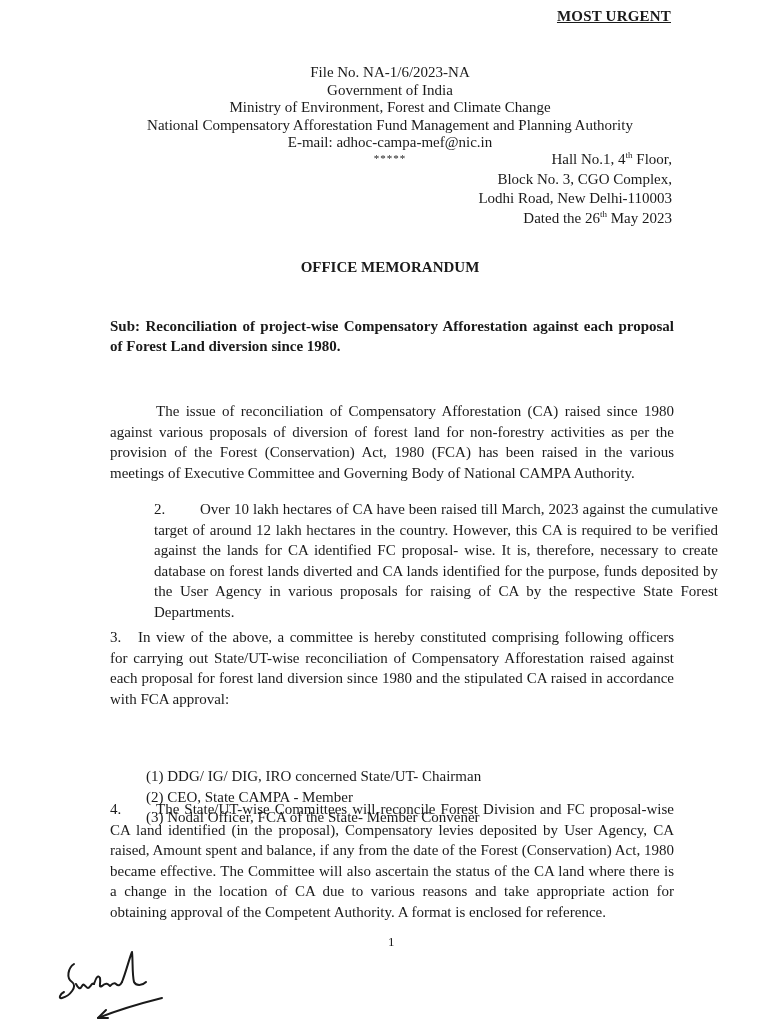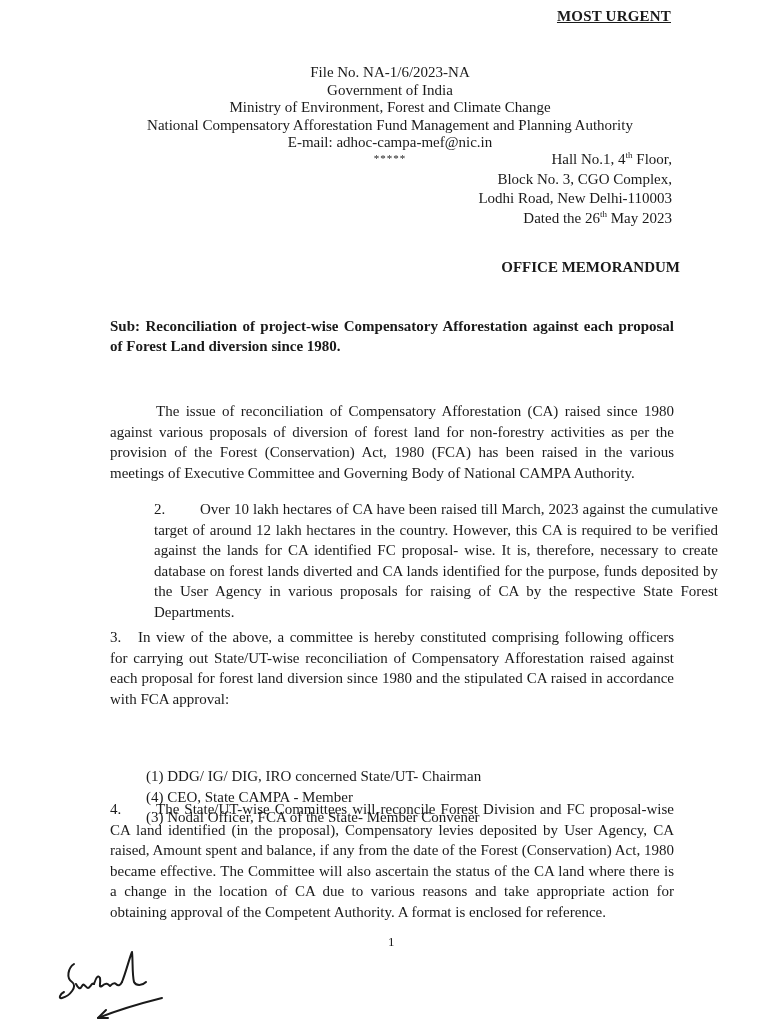--- a/index.html
+++ b/index.html
@@ -17,21 +17,21 @@
     left: 100px; width: 580px; top: 28px; text-align: center;
     font-size: 15px; line-height: 17.6px; margin-top: 36px;
   }
   .header .stars { font-size: 11px; line-height: 12px; letter-spacing: 1px; }
   .address {
     right: 104px; top: 150px; text-align: right;
     font-size: 15px; line-height: 19.5px;
   }
   sup { font-size: 9px; line-height: 0; vertical-align: super; }
   .om-title {
-    left: 100px; width: 580px; top: 259px; text-align: right;
+    left: 100px; width: 580px; top: 259px; text-align: center;
     font-weight: bold; font-size: 15px;
   }
   .subject {
     left: 110px; width: 564px; top: 316px;
     font-weight: bold; font-size: 15px; line-height: 20px;
     text-align: justify; text-align-last: left;
   }
   .para {
     left: 110px; width: 564px;
     font-size: 15px; line-height: 20.6px;
@@ -87,21 +87,21 @@
 <div class="abs para p2">
   <span class="num">2.</span><span>Over 10 lakh hectares of CA have been raised till March, 2023 against the cumulative target of around 12 lakh hectares in the country. However, this CA is required to be verified against the lands for CA identified FC proposal- wise. It is, therefore, necessary to create database on forest lands diverted and CA lands identified for the purpose, funds deposited by the User Agency in various proposals for raising of CA by the respective State Forest Departments.</span>
 </div>
 
 <div class="abs para p3">
   <span class="num">3.</span><span>In view of the above, a committee is hereby constituted comprising following officers for carrying out State/UT-wise reconciliation of Compensatory Afforestation raised against each proposal for forest land diversion since 1980 and the stipulated CA raised in accordance with FCA approval:</span>
 </div>
 
 <div class="abs list">
   <div>(1) DDG/ IG/ DIG, IRO concerned State/UT- Chairman</div>
-  <div>(4) CEO, State CAMPA - Member</div>
+  <div>(2) CEO, State CAMPA - Member</div>
   <div>(3) Nodal Officer, FCA of the State- Member Convener</div>
 </div>
 
 <div class="abs para p4">
   <span class="num">4.</span><span>The State/UT-wise Committees will reconcile Forest Division and FC proposal-wise CA land identified (in the proposal), Compensatory levies  deposited by User Agency, CA raised, Amount spent and balance, if any from the date of the Forest (Conservation) Act, 1980 became effective. The Committee will also ascertain the status of the CA land where there is a change in the location of CA due to various reasons and take appropriate action for obtaining approval of the Competent Authority. A format is enclosed for reference.</span>
 </div>
 
 <div class="abs pageno">1</div>
 
 <div class="abs signature">

